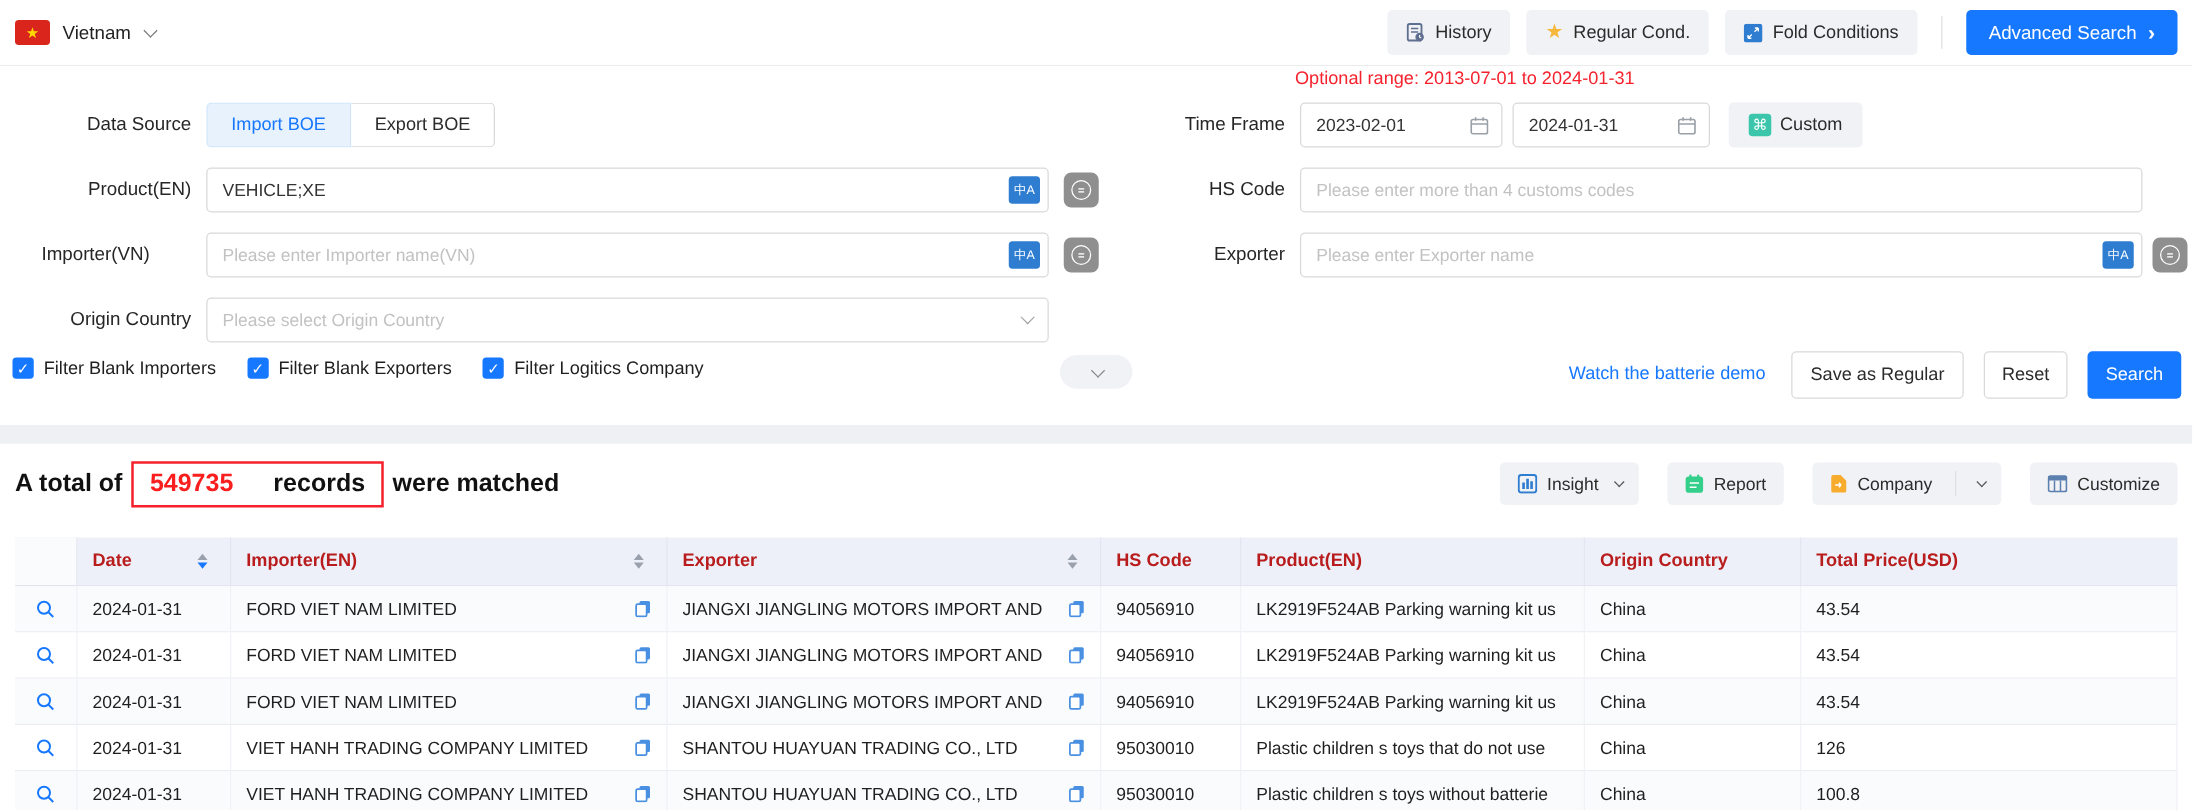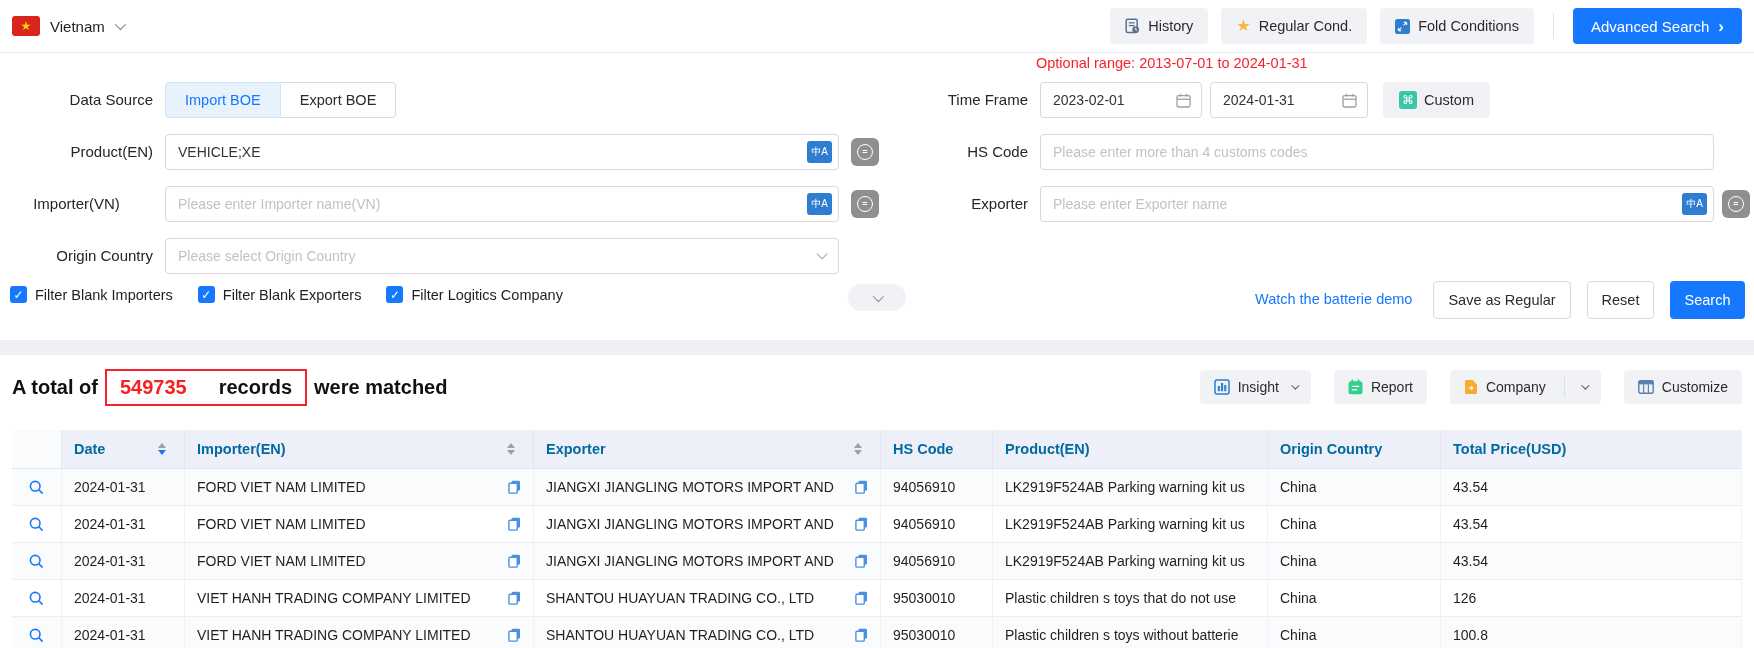--- a/index.html
+++ b/index.html
@@ -67,21 +67,21 @@
   .summary-txt { font-size: 20px; font-weight: bold; color: #111; }
   .count-box { border: 2px solid #f5222d; display: flex; align-items: center; gap: 32px; padding: 5px 13px; margin: 0 7px; }
   .count-num { font-size: 20px; font-weight: bold; color: #fa1e1e; }
   .toolbar { margin-left: auto; display: flex; align-items: center; gap: 23px; }
   .tool-btn { height: 34px; background: #f0f2f5; border: none; border-radius: 4px; display: flex; align-items: center; gap: 8px; padding: 0 14px; font-size: 14px; color: #2b2b2b; cursor: pointer; font-family: inherit; }
   .tool-btn .chev { border-color: #555; margin-left: 4px; }
   .split-sep { width: 1px; height: 20px; background: #dcdfe5; margin: 0 4px 0 10px; }
 
   
   .table { margin-top: 20px; width: 1730px; }
-  .thead { display: flex; height: 39px; background: #edf0f8; border-bottom: 1px solid #e2e5f0; font-weight: bold; font-size: 14.5px; color: #0369a1; }
+  .thead { display: flex; height: 39px; background: #edf0f8; border-bottom: 1px solid #e2e5f0; font-weight: bold; font-size: 14.5px; color: #b91c1c; }
   .thead .cell { display: flex; align-items: center; }
   .cell { padding: 0 12px; border-right: 1px solid #e3e6f0; overflow: hidden; white-space: nowrap; }
   .cell:last-child { border-right: none; }
   .c-detail { width: 50px; padding: 0; display: flex; align-items: center; justify-content: center; }
   .thead .c-detail { background: #fafbfd; border-right: 1px solid #e3e6f0; }
   .c-date { width: 123px; }
   .c-importer { width: 349px; }
   .c-exporter { width: 347px; }
   .c-hs { width: 112px; }
   .c-product { width: 275px; }

